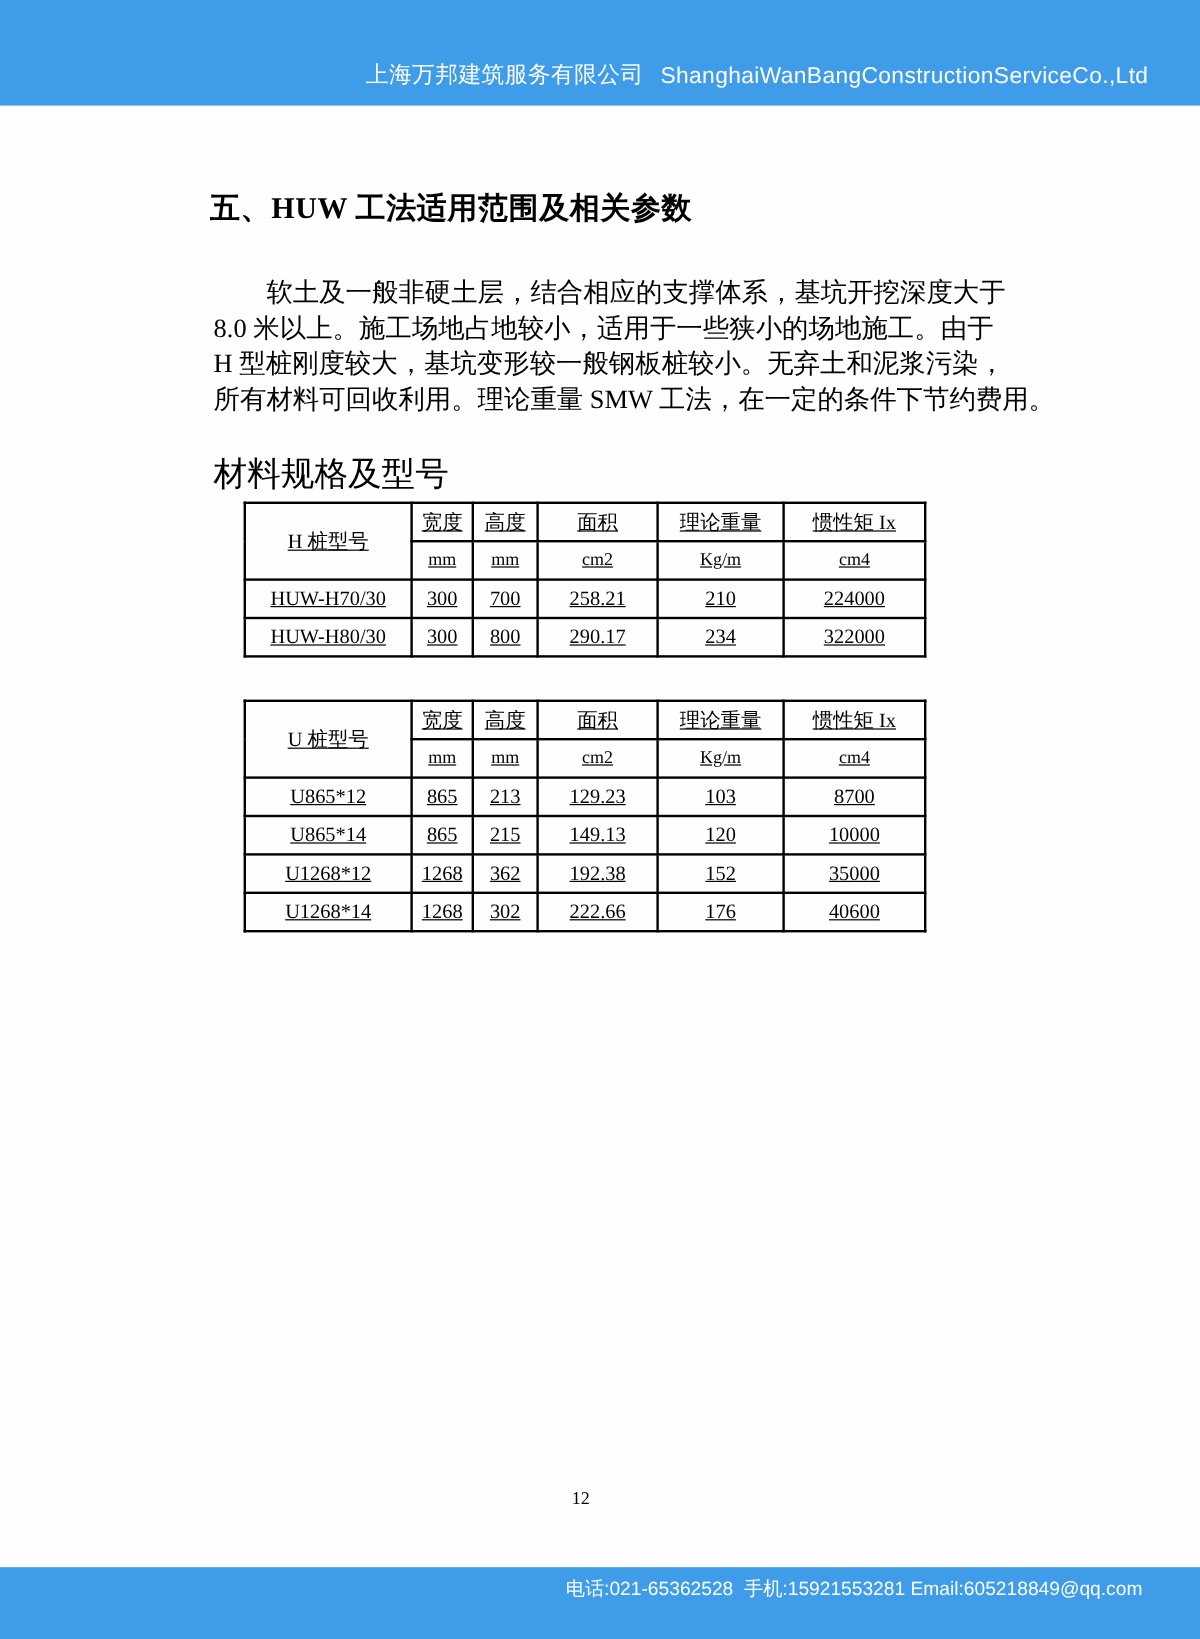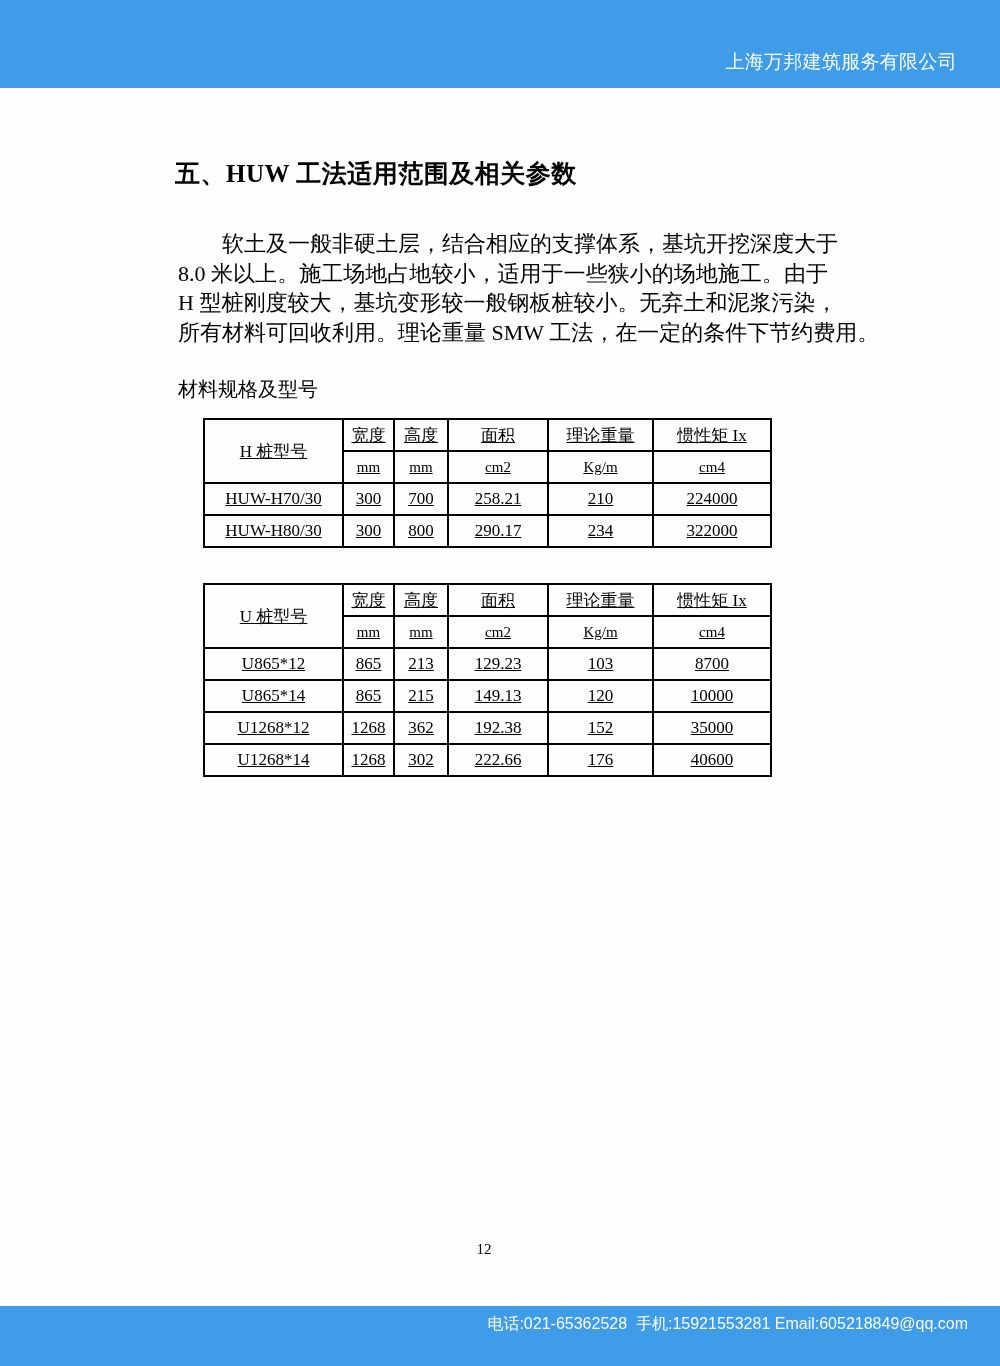--- a/index.html
+++ b/index.html
@@ -48,21 +48,21 @@
   }
   .paragraph .pline {
     text-align: justify;
     text-align-last: justify;
     white-space: nowrap;
   }
   .paragraph .pline.indent { padding-left: 44px; }
   .tables-label {
     position: absolute;
     left: 178px; top: 376px;
-    font-size: 20px;
+    font-size: 28px;
   }
   
   table.spec {
     position: absolute;
     left: 203px;
     width: 567px;
     border-collapse: collapse;
     table-layout: fixed;
     font-family: "Liberation Serif", "DejaVu Serif", serif;
     text-decoration: underline;
@@ -96,34 +96,35 @@
   }
   
   .bottombar {
     position: absolute;
     left: 0; bottom: 0;
     width: 1000px; height: 60px;
     background: var(--accent, #3e9ce9);
     display: flex;
     justify-content: flex-end;
     align-items: flex-start;
-    padding: 8px 32px 0 0;
+    padding: 8px 48px 0 0;
     font-family: "Liberation Sans", "DejaVu Sans", sans-serif;
     font-size: 16px;
     color: #fdfdfd;
     white-space: pre;
   }
 </style>
 </head>
 <body>
 
 <div class="page" style="--accent: #3e9ce9;">
 
   <header class="topbar">
     <span>上海万邦建筑服务有限公司</span>
+    <span>ShanghaiWanBangConstructionServiceCo.,Ltd</span>
   </header>
 
   <h1 class="title">五、HUW 工法适用范围及相关参数</h1>
 
   <div class="paragraph">
     <div class="pline indent">软土及一般非硬土层，结合相应的支撑体系，基坑开挖深度大于</div>
     <div class="pline">8.0 米以上。施工场地占地较小，适用于一些狭小的场地施工。由于</div>
     <div class="pline">H 型桩刚度较大，基坑变形较一般钢板桩较小。无弃土和泥浆污染，</div>
     <div class="pline">所有材料可回收利用。理论重量 SMW 工法，在一定的条件下节约费用。</div>
   </div>

